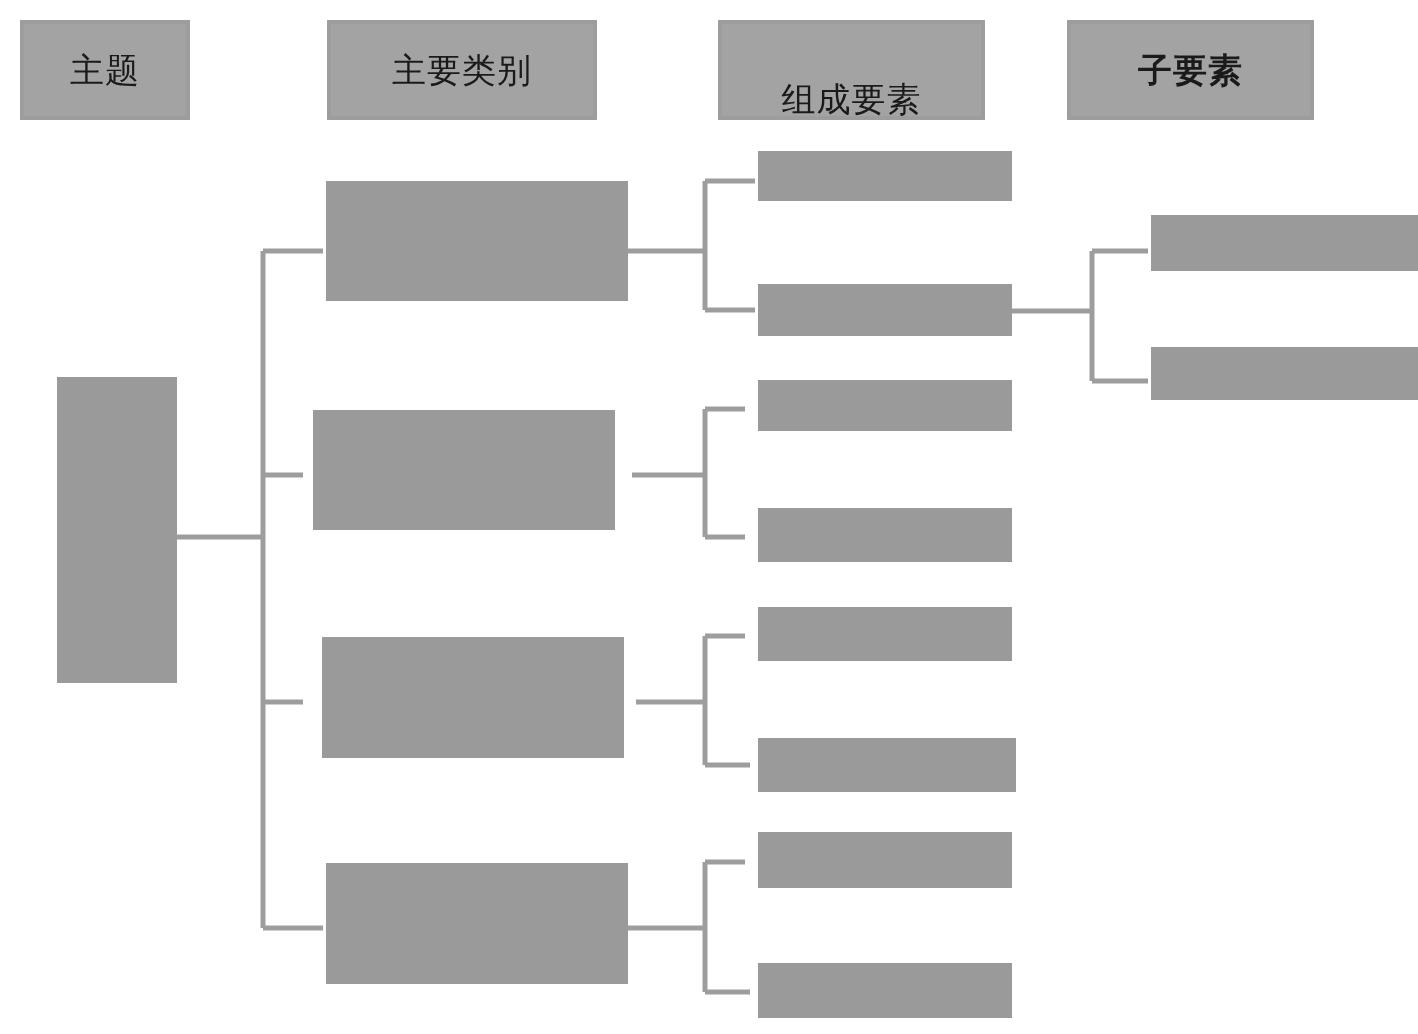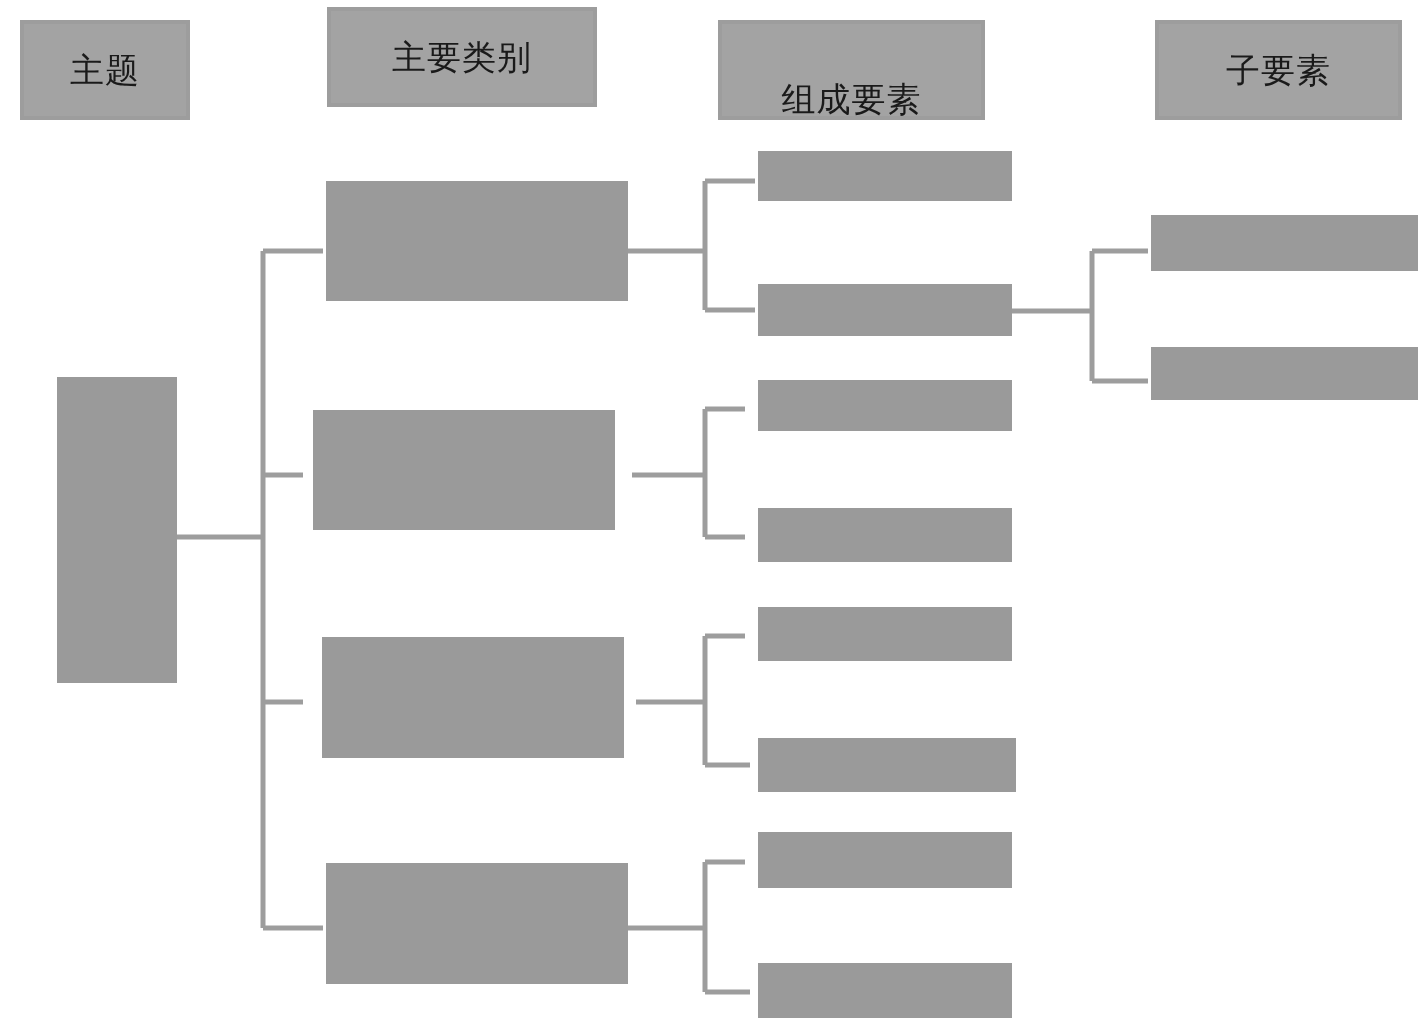--- a/index.html
+++ b/index.html
@@ -93,27 +93,27 @@
       <line x1="1012" y1="311" x2="1092" y2="311" stroke="#9d9d9d" stroke-width="5" stroke-linecap="butt"></line>
       <line x1="1092" y1="251" x2="1092" y2="381" stroke="#9d9d9d" stroke-width="5" stroke-linecap="butt"></line>
       <line x1="1092" y1="251" x2="1148" y2="251" stroke="#9d9d9d" stroke-width="5" stroke-linecap="butt"></line>
       <line x1="1092" y1="381" x2="1148" y2="381" stroke="#9d9d9d" stroke-width="5" stroke-linecap="butt"></line>
     </svg>
 
   <div id="legend-layer">
       <div class="legend-box" style="left: 20px; top: 20px; width: 170px; height: 100px; border-color: rgb(157, 157, 157);">
         <span class="legend-label" style="color: rgb(26, 26, 26);">主题</span>
       </div>
-      <div class="legend-box" style="left: 327px; top: 7px; width: 270px; height: 100px; border-color: rgb(157, 157, 157);">
+      <div class="legend-box" style="left: 327px; top: 20px; width: 270px; height: 100px; border-color: rgb(157, 157, 157);">
         <span class="legend-label" style="color: rgb(26, 26, 26);">主要类别</span>
       </div>
       <div class="legend-box" style="left: 718px; top: 20px; width: 267px; height: 100px; border-color: rgb(157, 157, 157); align-items: flex-end;">
         <span class="legend-label" style="color: rgb(26, 26, 26);">组成要素</span>
       </div>
-      <div class="legend-box" style="left: 1155px; top: 20px; width: 247px; height: 100px; border-color: rgb(157, 157, 157);">
+      <div class="legend-box" style="left: 1067px; top: 20px; width: 247px; height: 100px; border-color: rgb(157, 157, 157); font-weight: bold;">
         <span class="legend-label" style="color: rgb(26, 26, 26);">子要素</span>
       </div>
     </div>
   <div id="node-layer">
       <div class="node-box" style="left: 57px; top: 377px; width: 120px; height: 306px; background: rgb(154, 154, 154);">
         <span class="node-label"></span>
       </div>
       <div class="node-box" style="left: 326px; top: 181px; width: 302px; height: 120px; background: rgb(154, 154, 154);">
         <span class="node-label"></span>
       </div>

